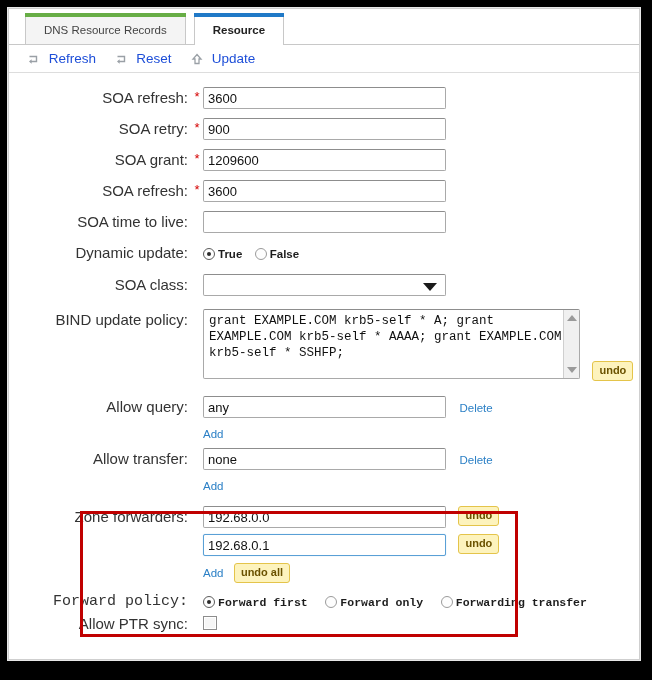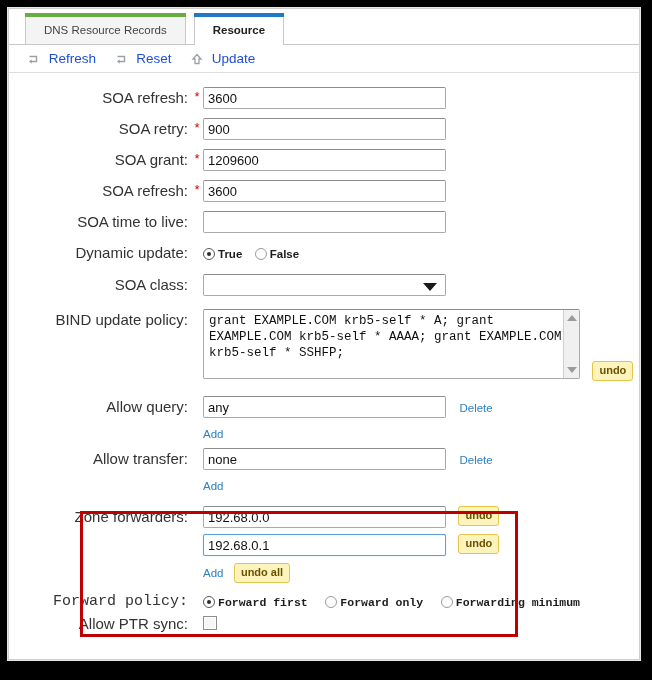--- a/index.html
+++ b/index.html
@@ -443,21 +443,21 @@
       <div class="req"></div>
       <div class="ctrl">
         <div class="radiogroup">
           <span class="radio-item">
             <span class="rdo on"></span><span>Forward first</span>
           </span>
           <span class="radio-item">
             <span class="rdo"></span><span>Forward only</span>
           </span>
           <span class="radio-item">
-            <span class="rdo"></span><span>Forwarding minimum</span>
+            <span class="rdo"></span><span>Forwarding transfer</span>
           </span>
         </div>
       </div>
     </div>
 
     <div class="row">
       <div class="lab">Allow PTR sync:</div>
       <div class="req"></div>
       <div class="ctrl">
         <span class="chk"></span>

